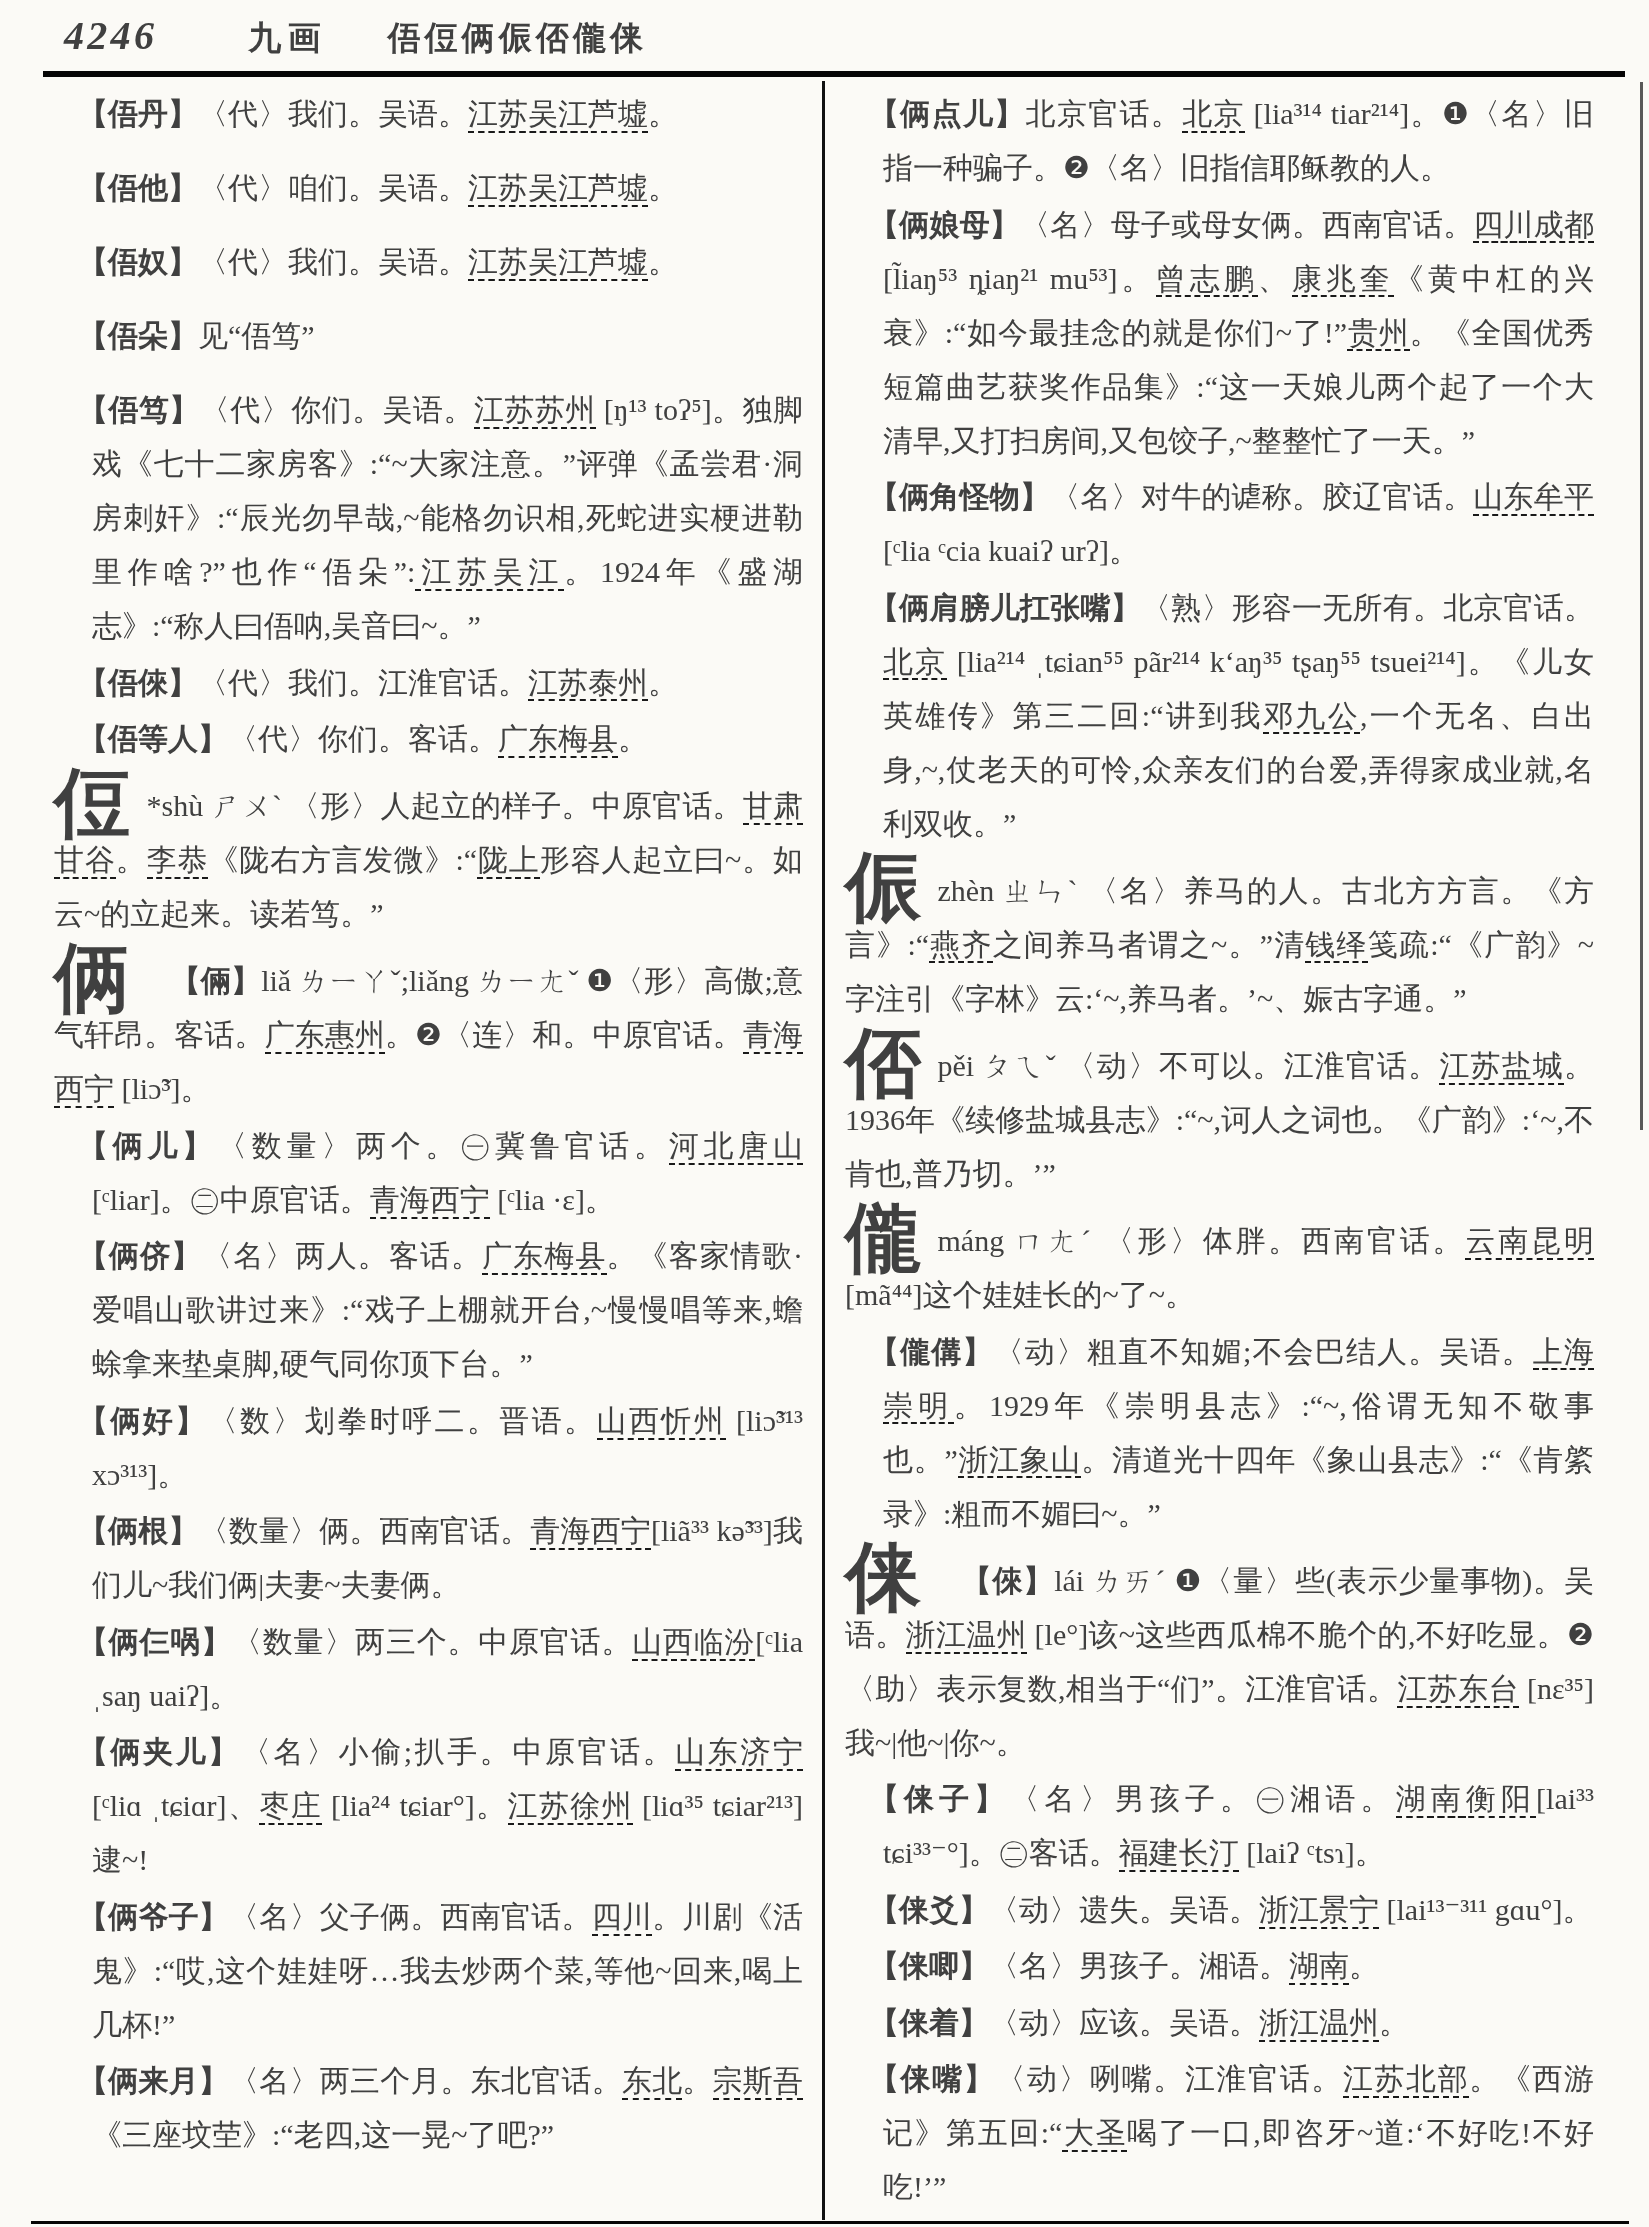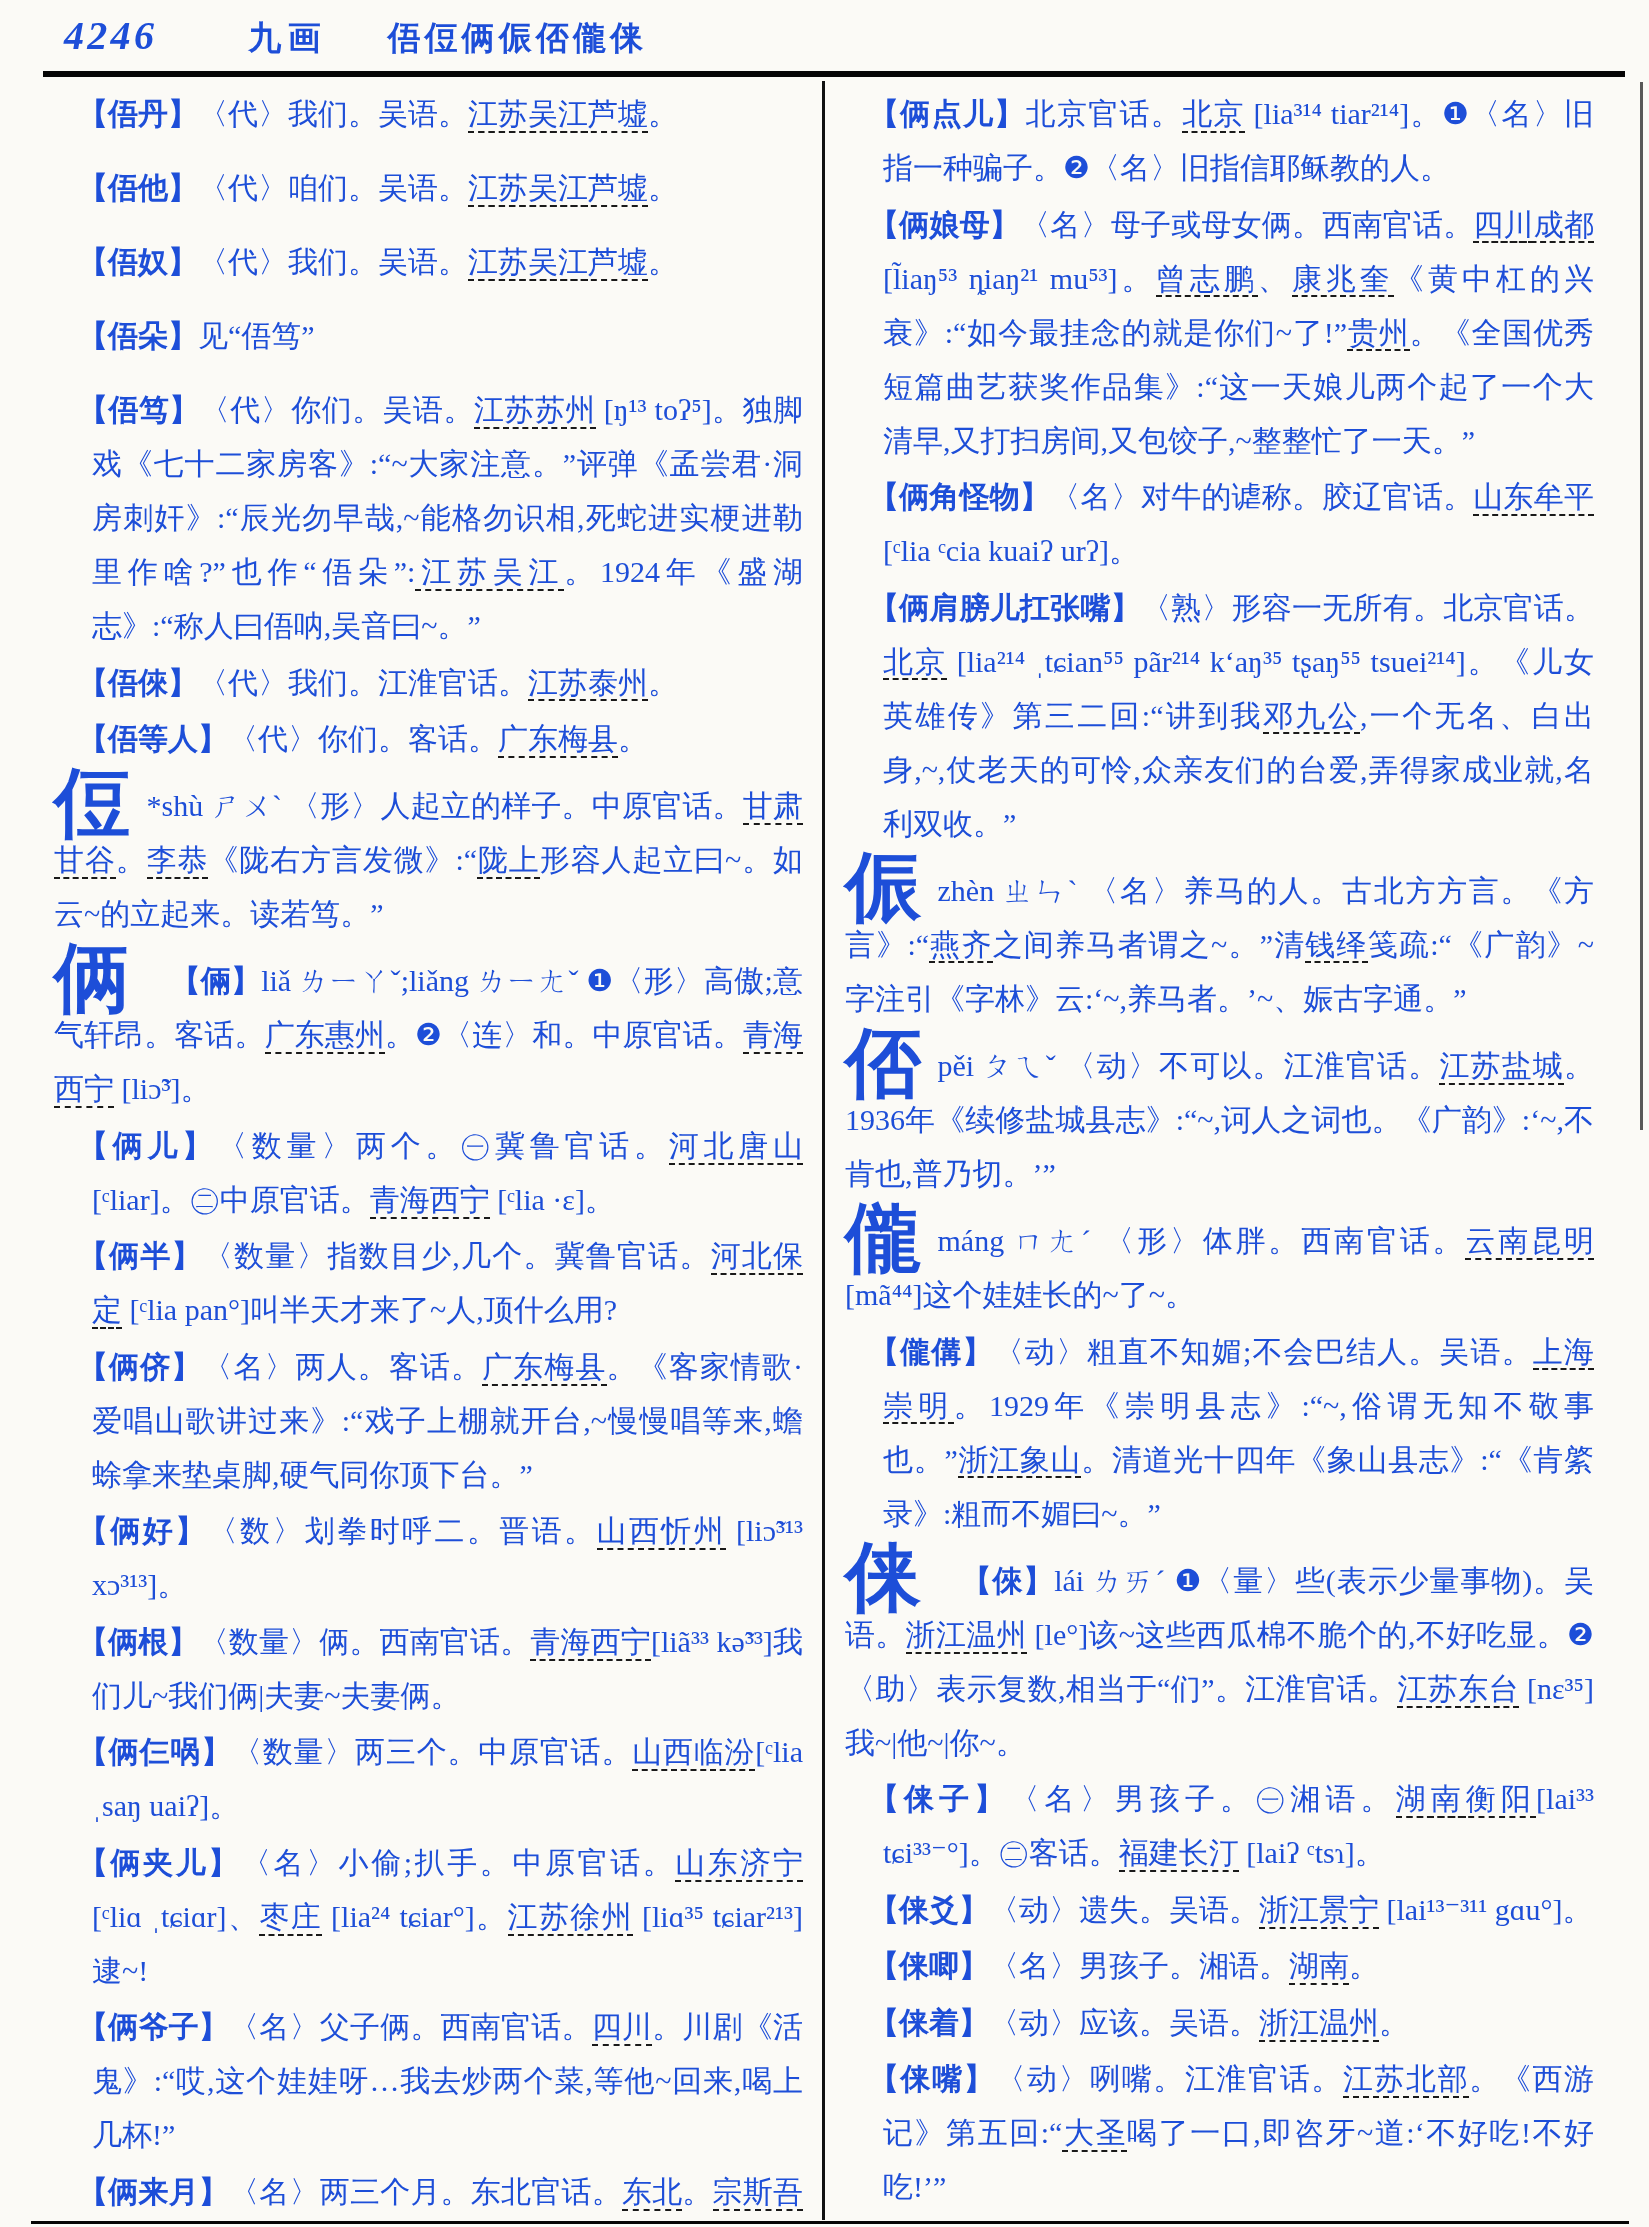--- a/index.html
+++ b/index.html
@@ -1,18 +1,18 @@
 <!DOCTYPE html>
 <html style="font-size:13.2px"><head>
 <meta charset="utf-8">
 <style>
   html,body{margin:0;padding:0;background:#777;}
   .page{
     position:relative;width:1650px;height:2227px;margin:0 auto;
-    background:#fbfaf6;color:#1d4ed8;overflow:hidden;
+    background:#fbfaf6;color:#404040;overflow:hidden;
     font-family:"Liberation Serif","DejaVu Serif",serif;
   }
   .hdr{position:absolute;left:64px;top:11.5px;height:53px;display:flex;align-items:baseline;}
   .pageno{font-size:40px;font-weight:bold;font-style:italic;letter-spacing:3.3px;}
   .stroke{font-size:33px;font-weight:bold;margin-left:91px;letter-spacing:6.6px;}
   .hchars{font-size:33px;font-weight:bold;margin-left:60px;letter-spacing:4.1px;}
   .rule{position:absolute;left:43px;right:25px;top:71px;height:5.8px;background:#050505;}
   .divider{position:absolute;left:822px;top:81px;bottom:6.6px;width:2.5px;background:#111;}
   .edge{position:absolute;left:1640px;top:82px;height:1048px;width:2.5px;background:#222;opacity:.75;}
   .bottomrule{position:absolute;left:31px;right:21.4px;bottom:3.3px;height:2.5px;background:#050505;}
@@ -57,21 +57,20 @@
       <p class="entry"><b>【俉等人】</b>〈代〉你们。客话。<span class="uline">广东梅县</span>。</p>
       <div class="headrow">
         <span class="big">侸</span>
         <span class="body">*shù ㄕㄨˋ 〈形〉人起立的样子。中原官话。<span class="uline">甘肃甘谷</span>。<span class="uline">李恭</span>《陇右方言发微》:“<span class="uline">陇上</span>形容人起立曰~。如云~的立起来。读若笃。”</span>
       </div>
       <div class="headrow">
         <span class="big">俩</span>
         <span class="body"><b>【倆】</b>liǎ ㄌㄧㄚˇ;liǎng ㄌㄧㄤˇ ❶〈形〉高傲;意气轩昂。客话。<span class="uline">广东惠州</span>。❷〈连〉和。中原官话。<span class="uline">青海西宁</span> [liɔ̃³]。</span>
       </div>
       <p class="entry"><b>【俩儿】</b>〈数量〉两个。㊀冀鲁官话。<span class="uline">河北唐山</span> [ᶜliar]。㊁中原官话。<span class="uline">青海西宁</span> [ᶜlia ·ɛ]。</p>
-      <p class="entry"><b>【俩半】</b>〈数量〉指数目少,几个。冀鲁官话。<span class="uline">河北保定</span> [ᶜlia pan°]叫半天才来了~人,顶什么用?</p>
       <p class="entry"><b>【俩侪】</b>〈名〉两人。客话。<span class="uline">广东梅县</span>。《客家情歌·爱唱山歌讲过来》:“戏子上棚就开台,~慢慢唱等来,蟾蜍拿来垫桌脚,硬气同你顶下台。”</p>
       <p class="entry"><b>【俩好】</b>〈数〉划拳时呼二。晋语。<span class="uline">山西忻州</span> [liɔ̃³¹³ xɔ³¹³]。</p>
       <p class="entry"><b>【俩根】</b>〈数量〉俩。西南官话。<span class="uline">青海西宁</span>[liã³³ kə̃³³]我们儿~我们俩|夫妻~夫妻俩。</p>
       <p class="entry"><b>【俩仨㖞】</b>〈数量〉两三个。中原官话。<span class="uline">山西临汾</span>[ᶜlia ˌsaŋ uaiʔ]。</p>
       <p class="entry"><b>【俩夹儿】</b>〈名〉小偷;扒手。中原官话。<span class="uline">山东济宁</span> [ᶜliɑ ˌtɕiɑr]、<span class="uline">枣庄</span> [lia²⁴ tɕiar°]。<span class="uline">江苏徐州</span> [liɑ³⁵ tɕiar²¹³]逮~!</p>
       <p class="entry"><b>【俩爷子】</b>〈名〉父子俩。西南官话。<span class="uline">四川</span>。川剧《活鬼》:“哎,这个娃娃呀…我去炒两个菜,等他~回来,喝上几杯!”</p>
       <p class="entry"><b>【俩来月】</b>〈名〉两三个月。东北官话。<span class="uline">东北</span>。<span class="uline">宗斯吾</span>《三座坟茔》:“老四,这一晃~了吧?”</p>
     </div>
   <div class="col right" id="col-right">
       <p class="entry"><b>【俩点儿】</b>北京官话。<span class="uline">北京</span> [lia³¹⁴ tiar²¹⁴]。❶〈名〉旧指一种骗子。❷〈名〉旧指信耶稣教的人。</p>

